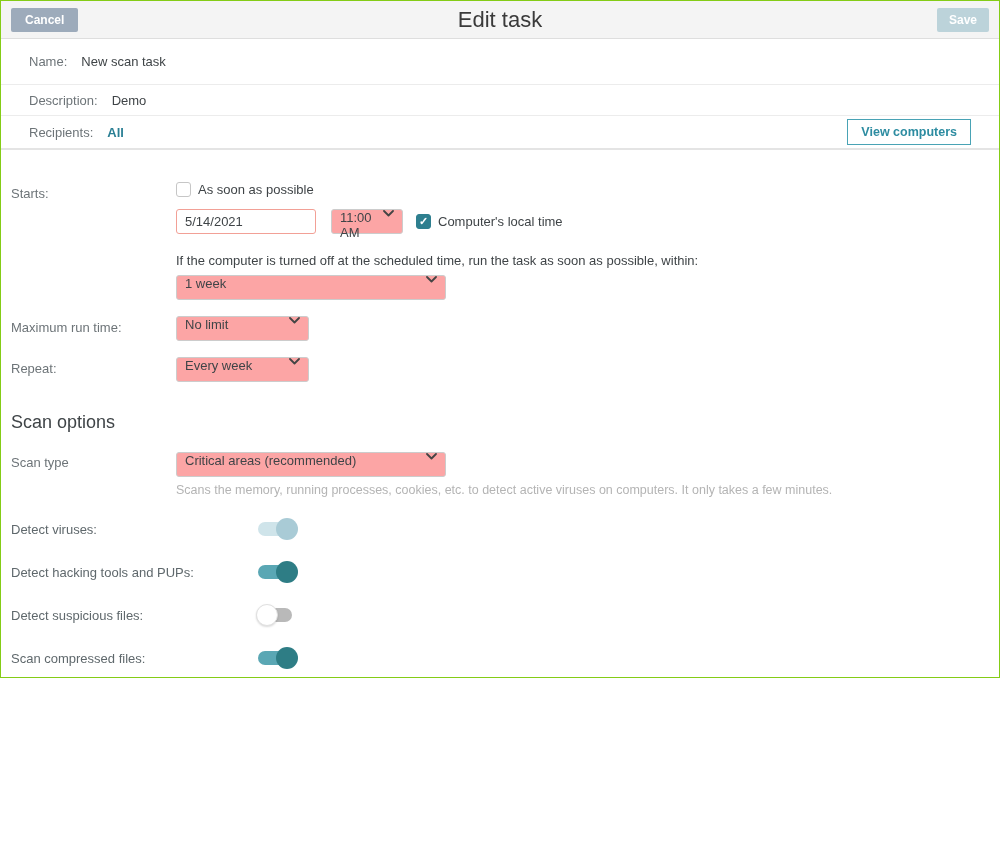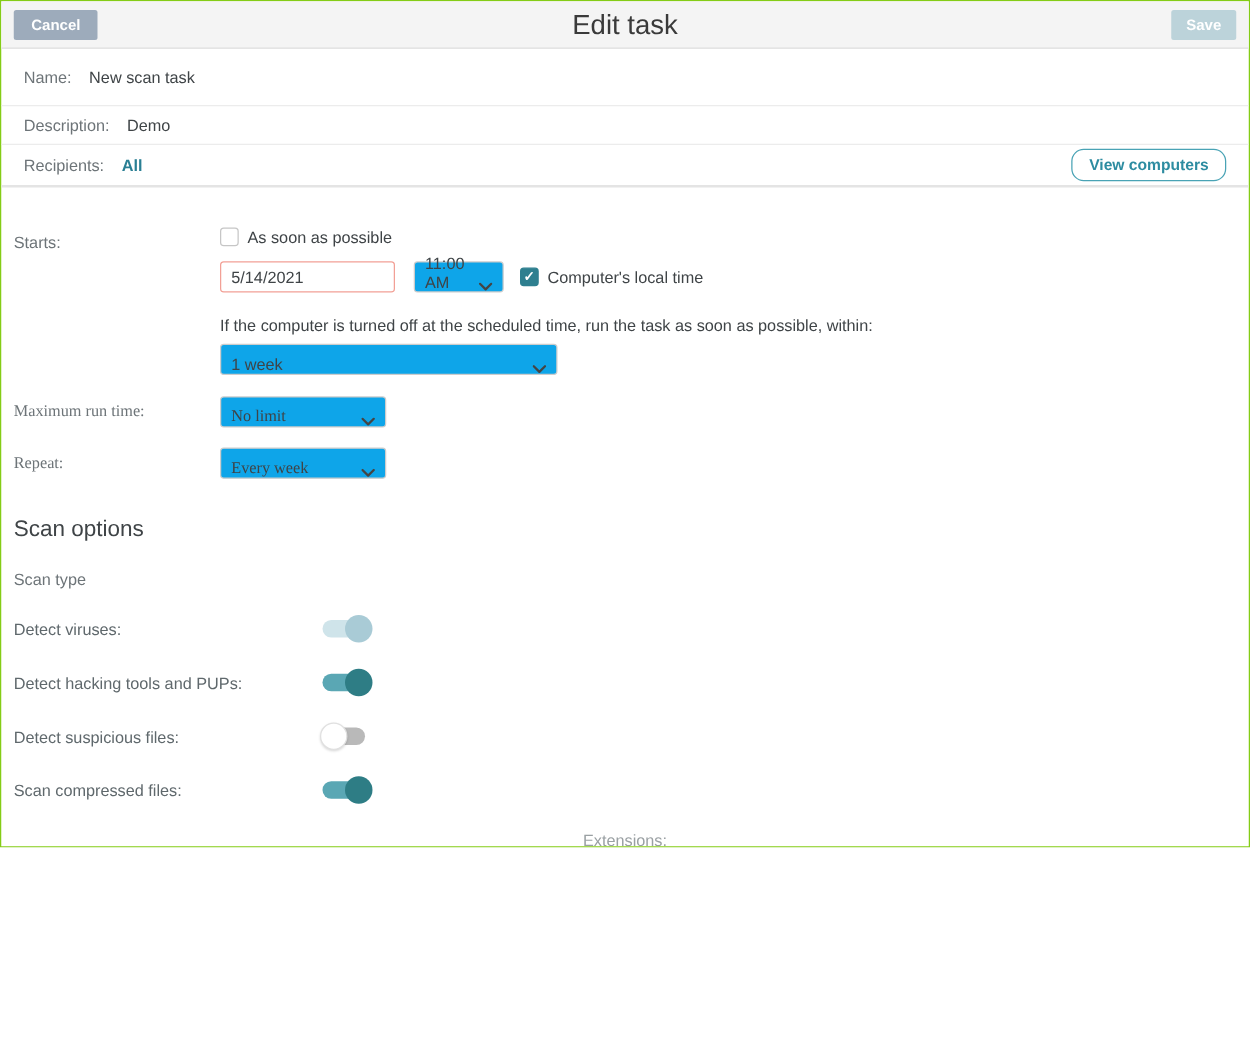--- a/index.html
+++ b/index.html
@@ -19,59 +19,59 @@
   }
   .header-title {
     position:absolute; left:0; right:0; text-align:center; font-size:22px; color:#3a3a3a;
     pointer-events:none;
   }
   .btn-save {
     margin-left:auto; background:#bcd3da; color:#fff; font-weight:bold; font-size:12px;
     border:none; border-radius:2px; padding:5px 12px; cursor:default;
   }
   
-  .info-row { display:flex; align-items:center; border-bottom:1px solid #ececec; padding:0 18px; font-size:13px; }
+  .info-row { display:flex; align-items:center; border-bottom:1px solid #ececec; padding:0 28px; font-size:13px; }
   .row-name { height:46px; }
   .row-desc { height:31px; }
   .row-recip { height:34px; border-bottom:2px solid #e4e4e4; }
   .info-label { color:#6d7478; }
   .info-value { color:#3f4447; margin-left:14px; }
   .link-all { color:#2a7f94; font-weight:bold; margin-left:14px; text-decoration:none; cursor:pointer; }
   .btn-view {
     margin-left:auto; background:#fff; border:1px solid #49a3b5; color:#2d8ca1;
-    font-weight:bold; font-size:12.5px; border-radius:10px; padding:5px 13px; cursor:pointer;
+    font-weight:bold; font-size:12.5px; border-radius:0; padding:5px 13px; cursor:pointer;
   }
   
   .form-area { padding:0 10px; }
   .field-row { display:flex; }
   .label-col { width:165px; flex:0 0 165px; color:#6d7478; font-size:13px; padding-top:4px; }
   .starts-block { margin-top:32px; }
   .chk-row { display:flex; align-items:center; font-size:13px; color:#3f4447; }
   .checkbox {
     width:15px; height:15px; border:1px solid #c6c6c6; border-radius:3px; background:#fff;
     display:inline-flex; align-items:center; justify-content:center; flex:0 0 15px; cursor:pointer;
   }
   .checkbox.checked { background:#2e7f8f; border-color:#2e7f8f; color:#fff; font-size:11px; font-weight:bold; }
   .chk-label { margin-left:7px; }
   .datetime-row { display:flex; align-items:center; margin-top:12px; }
   .date-input {
     width:140px; height:25px; border:1px solid #f2a096; border-radius:3px;
     font-size:13px; color:#3f4447; padding:0 8px; font-family:"Liberation Sans",sans-serif; outline:none;
   }
   .select-box {
-    height:25px; border:1px solid #cccccc; border-radius:3px; background:#0ea5e9;
-    display:inline-flex; align-items:flex-end; justify-content:space-between;
+    height:25px; border:1px solid #cccccc; border-radius:3px; background:#fca5a5;
+    display:inline-flex; align-items:flex-start; justify-content:space-between;
     font-size:13px; color:#3f4447; padding:0 8px; cursor:pointer;
   }
   .select-box .chev { margin-left:8px; display:flex; align-items:center; }
   .time-select { width:72px; margin-left:15px; }
   .local-chk { margin-left:13px; }
   .offnote { margin-top:19px; font-size:13px; color:#3f4447; }
   .within-select { width:270px; margin-top:7px; }
-  .mrt-row, .repeat-row { margin-top:16px; align-items:flex-start;font-family:Liberation Serif, serif; }
+  .mrt-row, .repeat-row { margin-top:16px; align-items:flex-start; }
   .small-select { width:133px; }
   
   .section-heading { font-size:18px; color:#3f4447; margin-top:30px; }
   .scantype-row { margin-top:18px; align-items:flex-start; }
   .scantype-select { width:270px; }
   .help-text { font-size:12.5px; color:#b4b4b4; margin-top:6px; }
   .toggle-row { display:flex; align-items:center; margin-top:21px; }
   .toggle-row .tlabel { width:247px; flex:0 0 247px; color:#5f686c; font-size:13px; }
   .toggle { position:relative; width:38px; height:22px; cursor:pointer; flex:0 0 38px; }
   .toggle .track { position:absolute; left:0; top:4px; width:34px; height:14px; border-radius:8px; }
@@ -178,20 +178,31 @@
             </svg>
         </span>
       </div>
     </div>
 
     
     <div class="section-heading">Scan options</div>
 
     <div class="field-row scantype-row">
       <div class="label-col">Scan type</div>
+      <div>
+        <div class="select-box scantype-select">
+          <span>Critical areas (recommended)</span>
+          <span class="chev">
+            <svg width="11" height="7" viewBox="0 0 11 7">
+                <polyline points="1,1 5.5,5.5 10,1" fill="none" stroke="#444" stroke-width="1.8" stroke-linecap="round" stroke-linejoin="round"></polyline>
+              </svg>
+          </span>
+        </div>
+        <div class="help-text">Scans the memory, running processes, cookies, etc. to detect active viruses on computers. It only takes a few minutes.</div>
+      </div>
     </div>
 
     
     <div class="toggle-row">
       <div class="tlabel">Detect viruses:</div>
       <div class="toggle on-disabled">
         <span class="track"></span>
         <span class="knob"></span>
       </div>
     </div>

